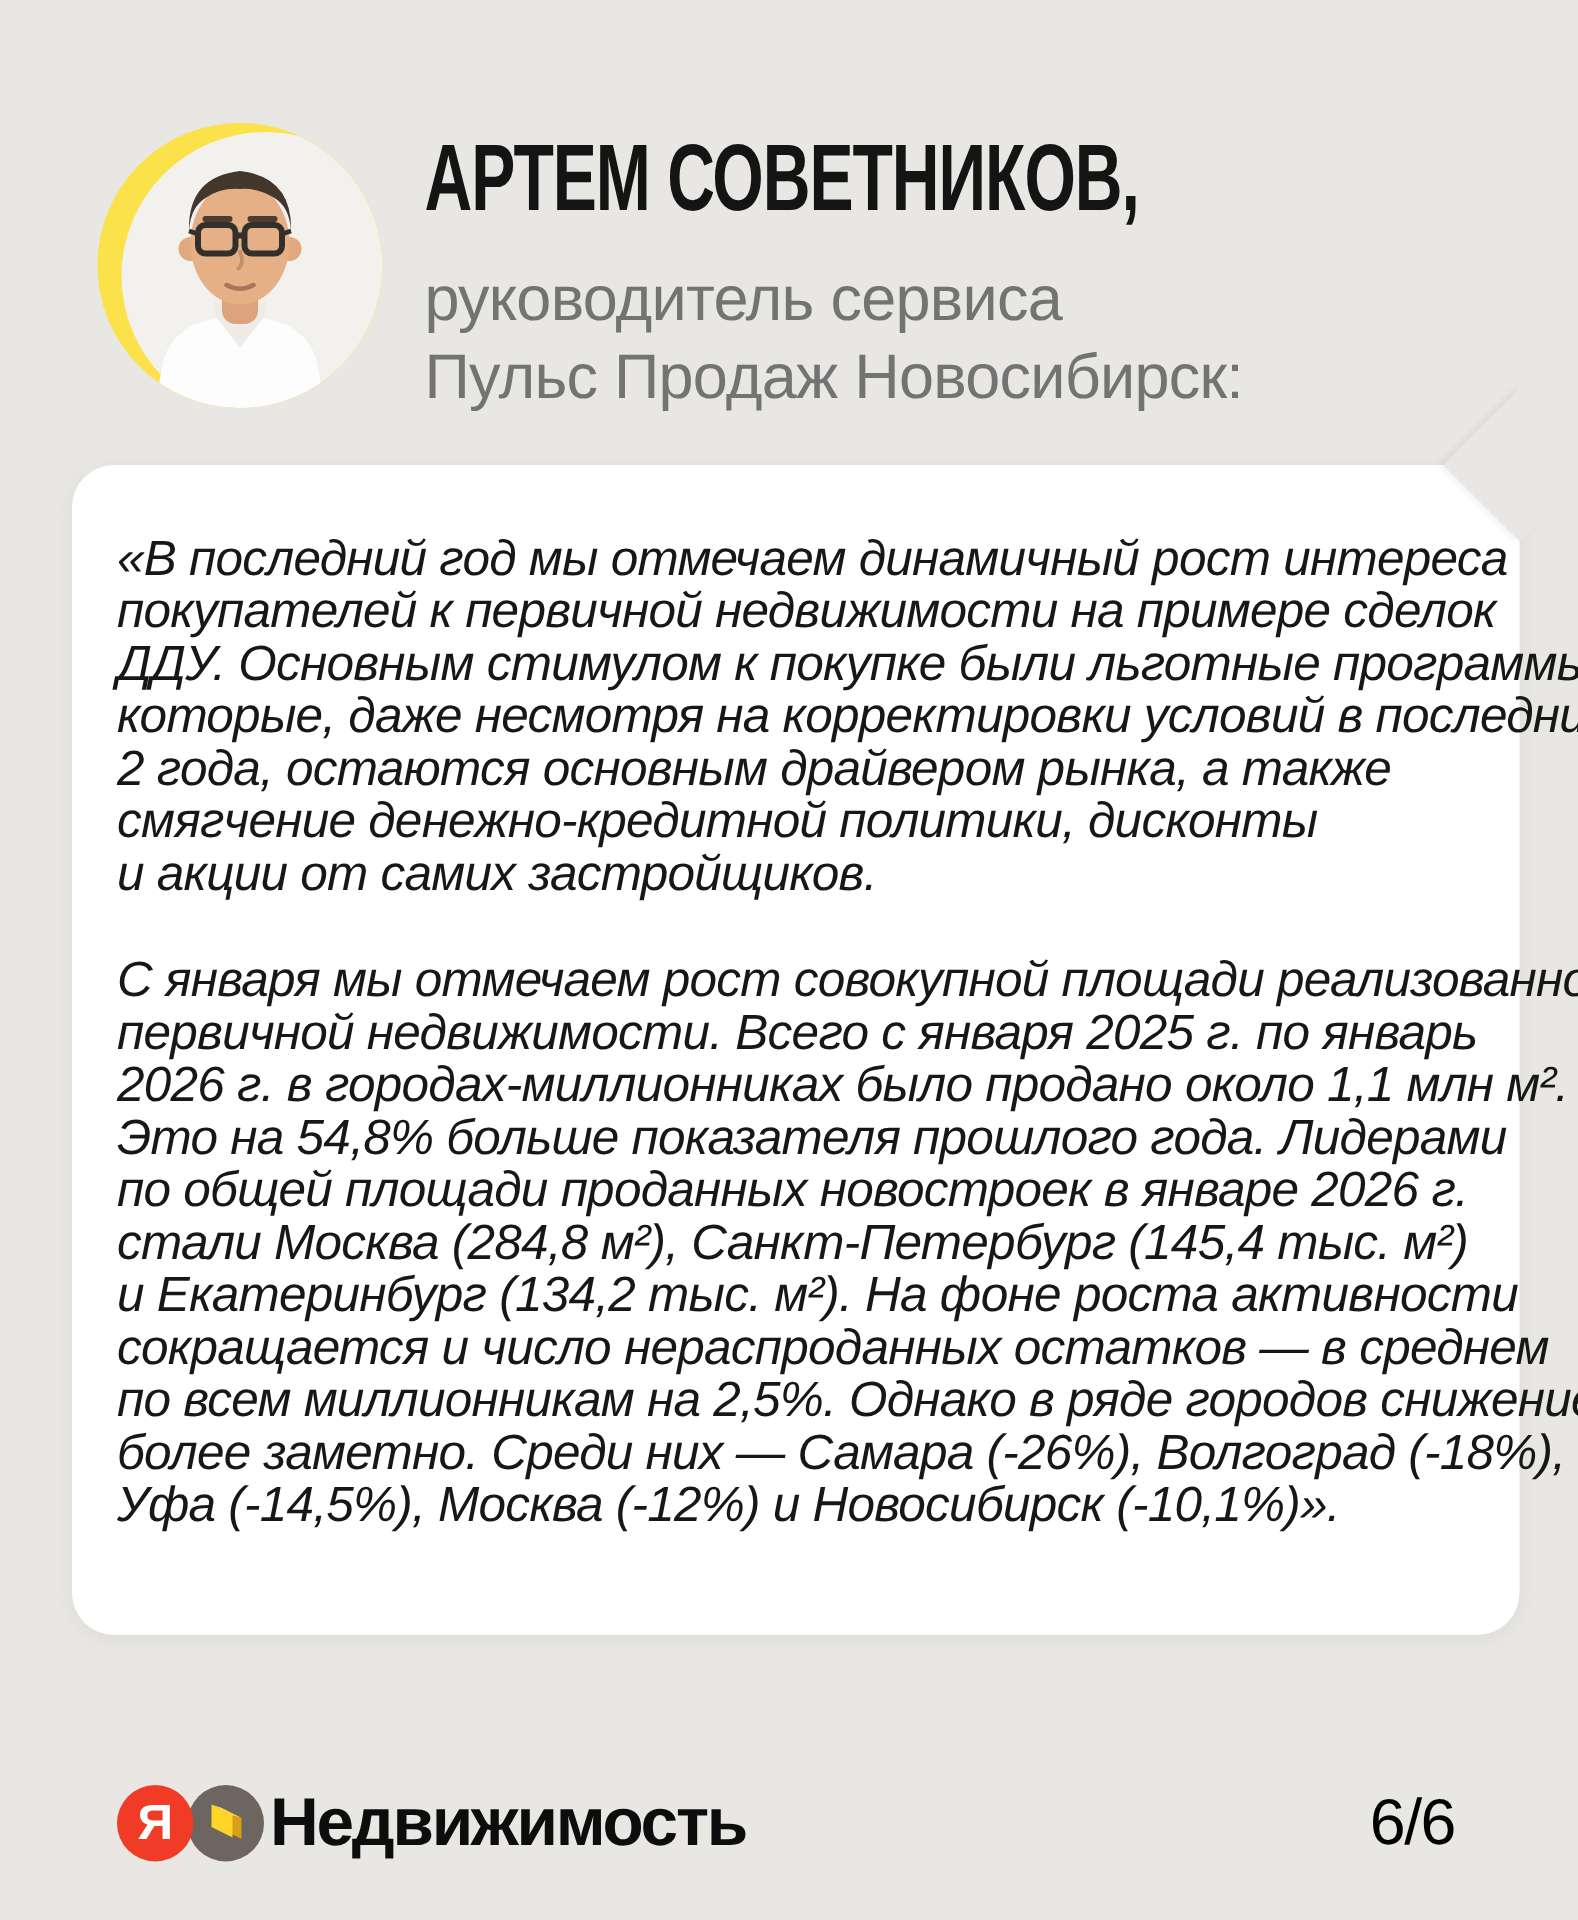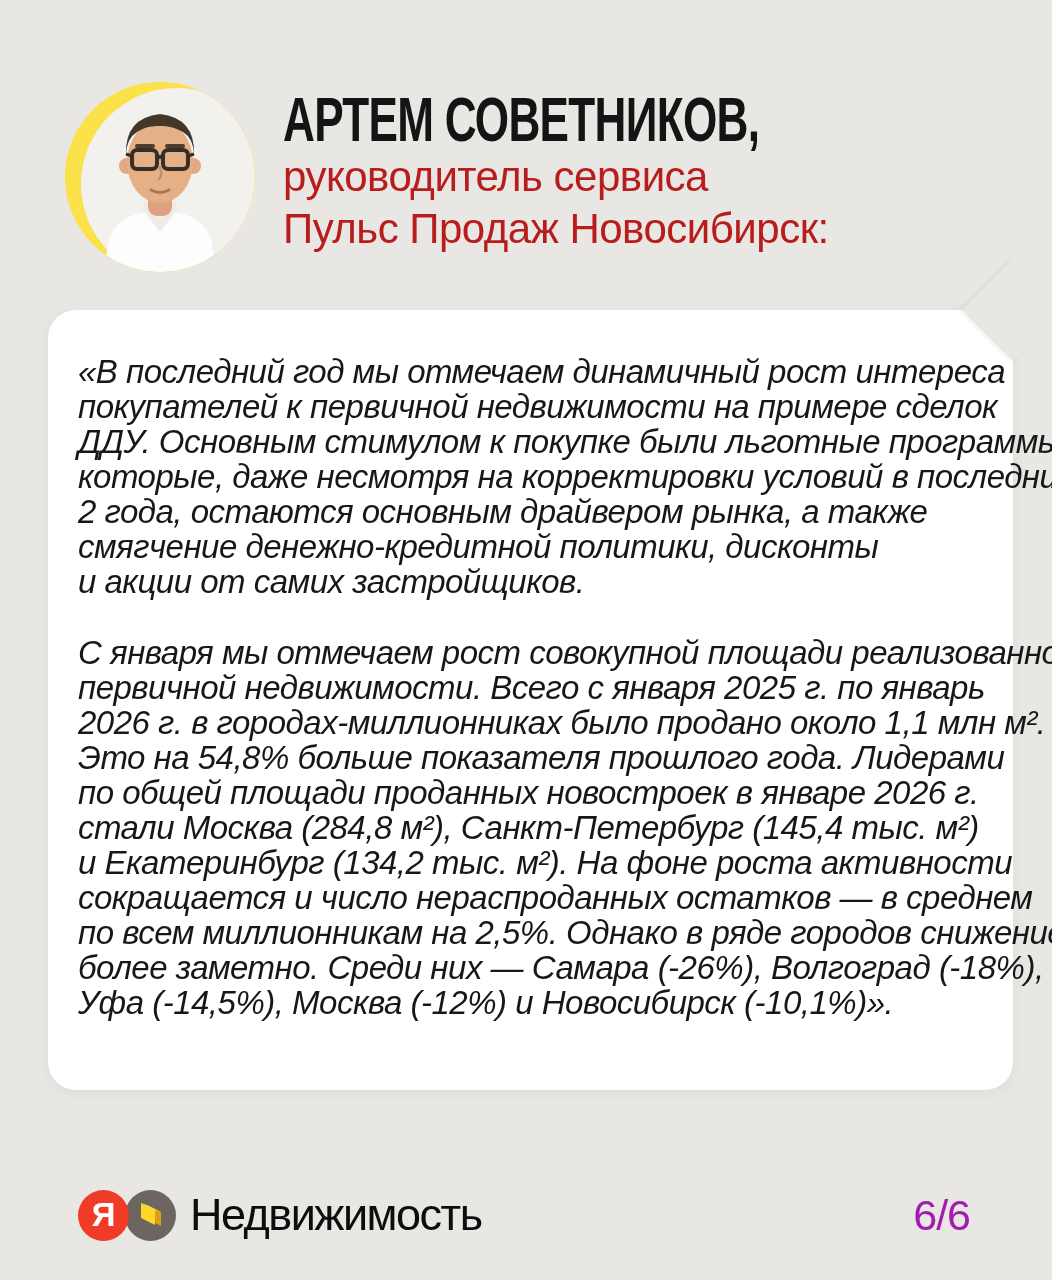--- a/index.html
+++ b/index.html
@@ -28,22 +28,22 @@
   }
   .avatar svg{display:block;width:100%;height:100%;}
 
   .header-text{position:absolute;left:283px;top:88px;}
   .speaker-name{
     font-size:63px;line-height:1;font-weight:700;
     letter-spacing:-1px;white-space:nowrap;
     transform:scaleX(0.70);transform-origin:0 0;
   }
   .speaker-role{
-    font-size:42px;line-height:52px;
-    letter-spacing:-0.5px;white-space:nowrap;color:#b91c1c;
+    margin-top:22px;font-size:42px;line-height:52px;
+    letter-spacing:-0.5px;white-space:nowrap;color:#737373;
   }
 
   
   .quote-card{
     position:absolute;left:48px;top:310px;width:965px;height:780px;
     background:var(--card);border-radius:28px;
     box-shadow:0 3px 14px rgba(0,0,0,0.05);
   }
   .corner-cut{
     position:absolute;left:929px;top:-36px;width:72px;height:72px;
@@ -68,23 +68,23 @@
     width:51px;height:51px;border-radius:50%;background:var(--ya-red);
     color:#fff;font-weight:700;font-size:33px;
     display:flex;align-items:center;justify-content:center;
     position:relative;z-index:1;
   }
   .re-circle{
     width:51px;height:51px;border-radius:50%;background:var(--re-circle);
     margin-left:-4px;display:flex;align-items:center;justify-content:center;
   }
   .brand-text{
-    margin-left:14px;font-size:45px;font-weight:400;letter-spacing:-1.5px;color:#0d0d0d;
+    margin-left:4px;font-size:45px;font-weight:700;letter-spacing:-1.5px;color:#0d0d0d;
   }
-  .page-num{font-size:43px;color:#a21caf;letter-spacing:-1px;}
+  .page-num{font-size:43px;color:#000000;letter-spacing:-1px;}
 </style>
 </head>
 <body>
 
 <div class="page">
 
   <div class="avatar">
     <svg viewBox="0 0 190 190">
       <defs>
           <clipPath id="avclip">

